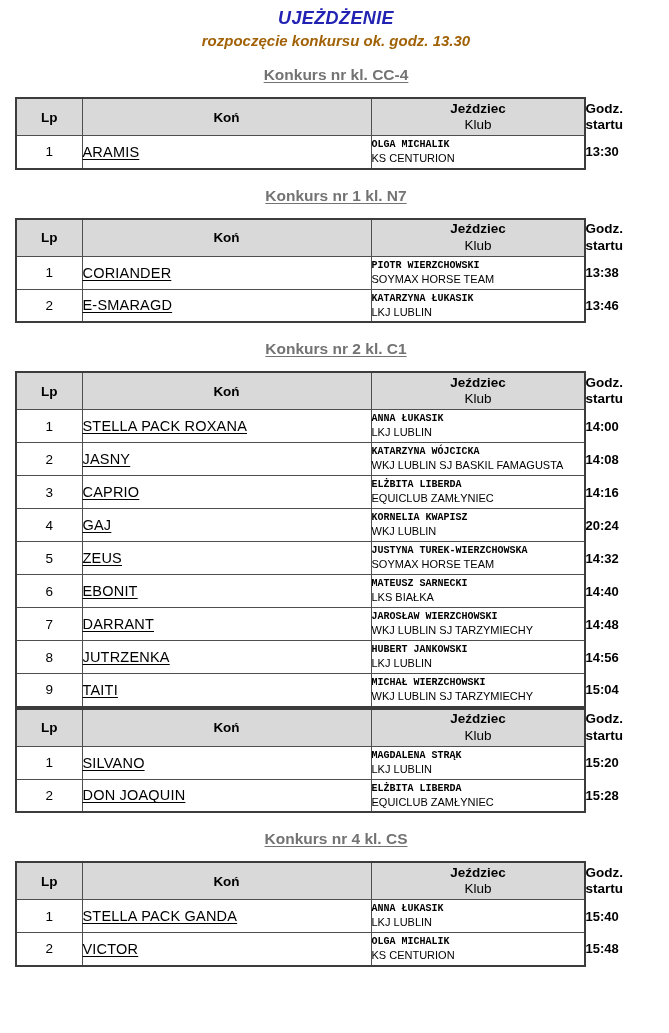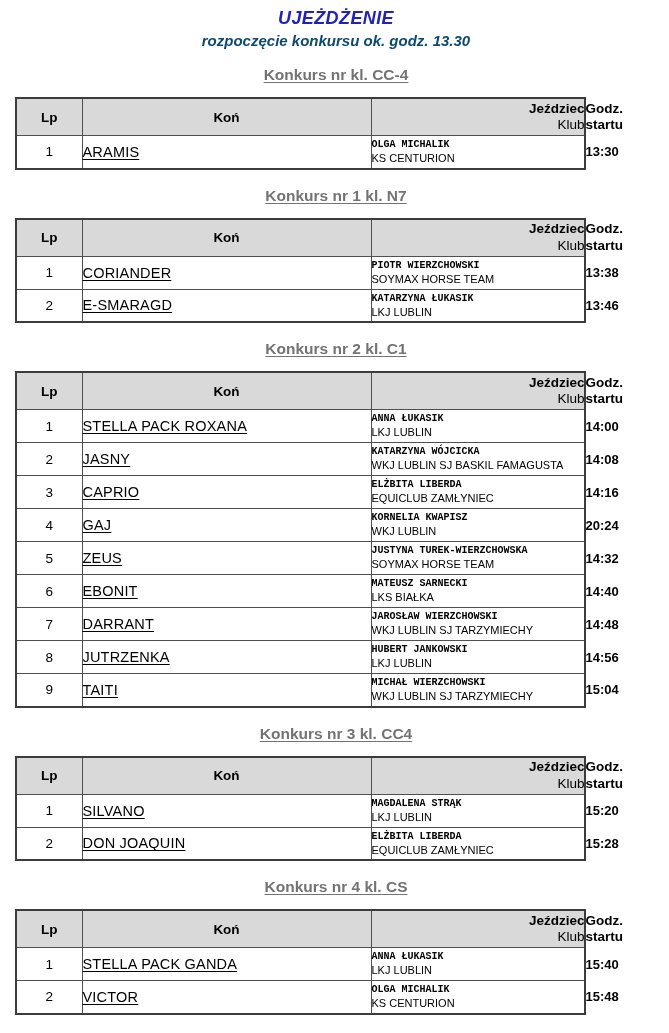--- a/index.html
+++ b/index.html
@@ -20,21 +20,21 @@
     font-style: italic;
     color: #2323b3;
     letter-spacing: 0.4px;
   }
   .doc-subtitle {
     margin: 3px 0 0 0;
     text-align: center;
     font-size: 15px;
     font-weight: bold;
     font-style: italic;
-    color: #0c4a6e;
+    color: #a16207;
   }
 
   .section h2 {
     margin: 17px 0 13px 0;
     text-align: center;
     font-size: 15.5px;
     font-weight: bold;
     color: #737373;
     text-decoration: underline;
     text-underline-offset: 2px;
@@ -52,21 +52,21 @@
     vertical-align: middle;
   }
   thead th {
     background: #d9d9d9;
     height: 36px;
     font-size: 13.5px;
     font-weight: bold;
     text-align: center;
     border-bottom: 4px double #3c3c3c;
   }
-  .th-line { display: block; line-height: 1.22; text-align: right; }
+  .th-line { display: block; line-height: 1.22; }
   .th-line.normal { font-weight: normal; }
 
   tbody tr { height: 33px; }
   td.lp { text-align: center; font-size: 13.5px; font-weight: normal; }
   td.horse { padding-left: 8px; }
   .horse-name {
     font-weight: normal;
     font-size: 14.5px;
     text-decoration: underline;
     text-underline-offset: 2px;
@@ -272,21 +272,20 @@
             <div class="rider">MICHAŁ WIERZCHOWSKI</div>
             <div class="club">WKJ LUBLIN SJ TARZYMIECHY</div>
           </td>
           <td class="time">15:04</td>
         </tr>
       </tbody>
     </table>
   </div>
 
   <div class="section">
-    <h2>Konkurs nr 3 kl. CC4</h2>
     <table class="startlist">
       <colgroup>
           <col style="width:66px">
           <col style="width:289px">
           <col style="width:214px">
           <col>
         </colgroup>
       <thead>
         <tr>
           <th>Lp</th>

